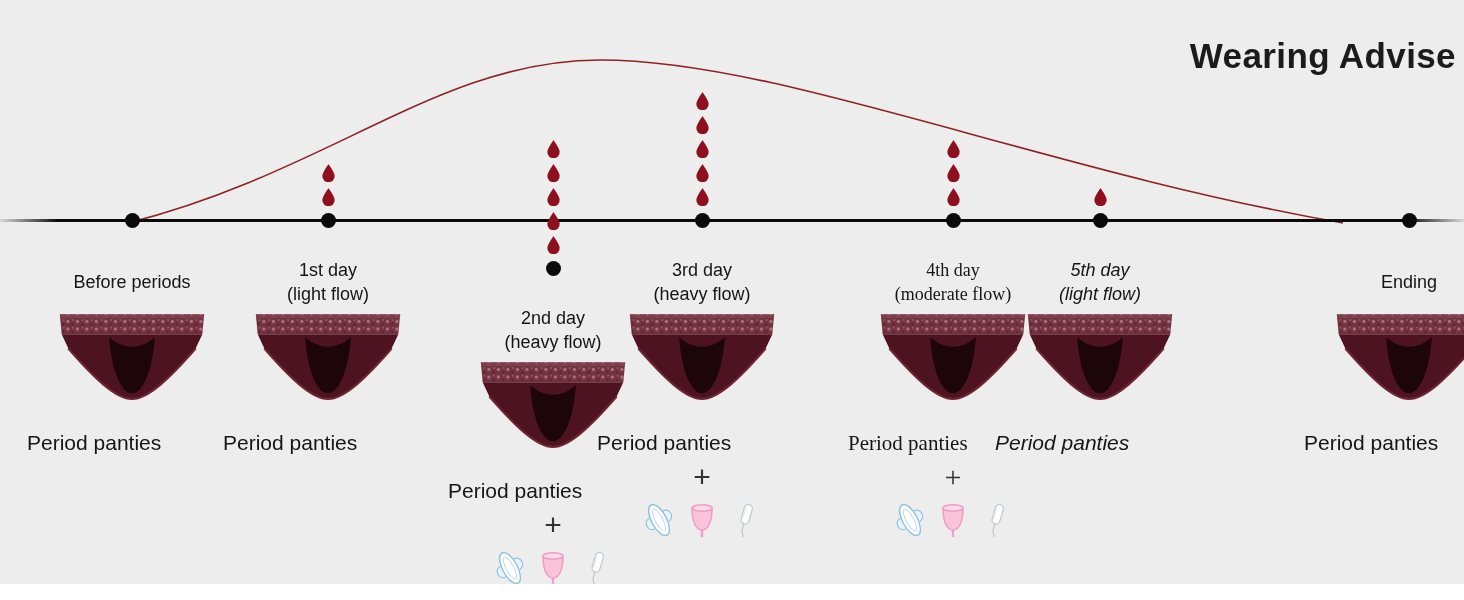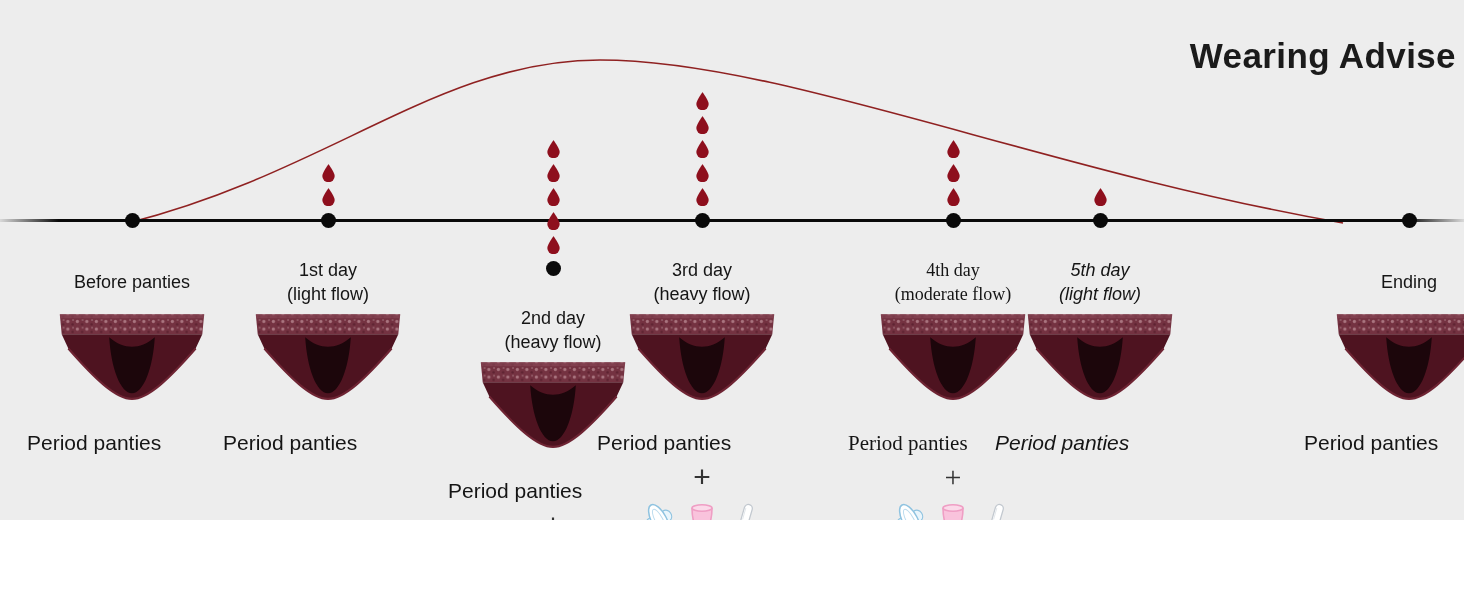--- a/index.html
+++ b/index.html
@@ -6,21 +6,21 @@
     --bg:#ededed;
     --line:#0a0a0a;
     --curve:#8a1616;
     --drop:#8e0f1d;
     --ink:#151515;
   }
   *{box-sizing:border-box;}
   body{margin:0;background:#fff;}
   .stage{
     position:relative;
-    width:1464px;height:520px;
+    width:1464px;height:584px;
     background:var(--bg);
     overflow:hidden;
     font-family:"Liberation Sans", sans-serif;
     color:var(--ink);
   }
   .title{
     position:absolute;top:36px;right:8px;
     font-size:35px;font-weight:800;letter-spacing:.4px;
     color:#1b1b1b;
   }
@@ -68,21 +68,21 @@
   </svg>
 
   <div class="tl-line"></div>
 
   <div class="title">Wearing Advise</div>
 
   <div id="cols">
       <div class="col" style="left: 132px;">
     <div class="drops"></div>
     <div class="dot"></div>
-    <div class="day-label">Before panties</div>
+    <div class="day-label">Before periods</div>
     <div class="panty">
       <svg viewBox="0 0 160 100">
         <defs>
           <pattern id="lacePat" width="10" height="8" patternUnits="userSpaceOnUse">
             <rect width="10" height="8" fill="#743241"></rect>
             <circle cx="2.5" cy="2.5" r="1.7" fill="#a9747f"></circle>
             <circle cx="7.5" cy="5.5" r="1.3" fill="#5c2230"></circle>
             <circle cx="8" cy="1" r="1" fill="#96606c"></circle>
           </pattern>
         </defs>

